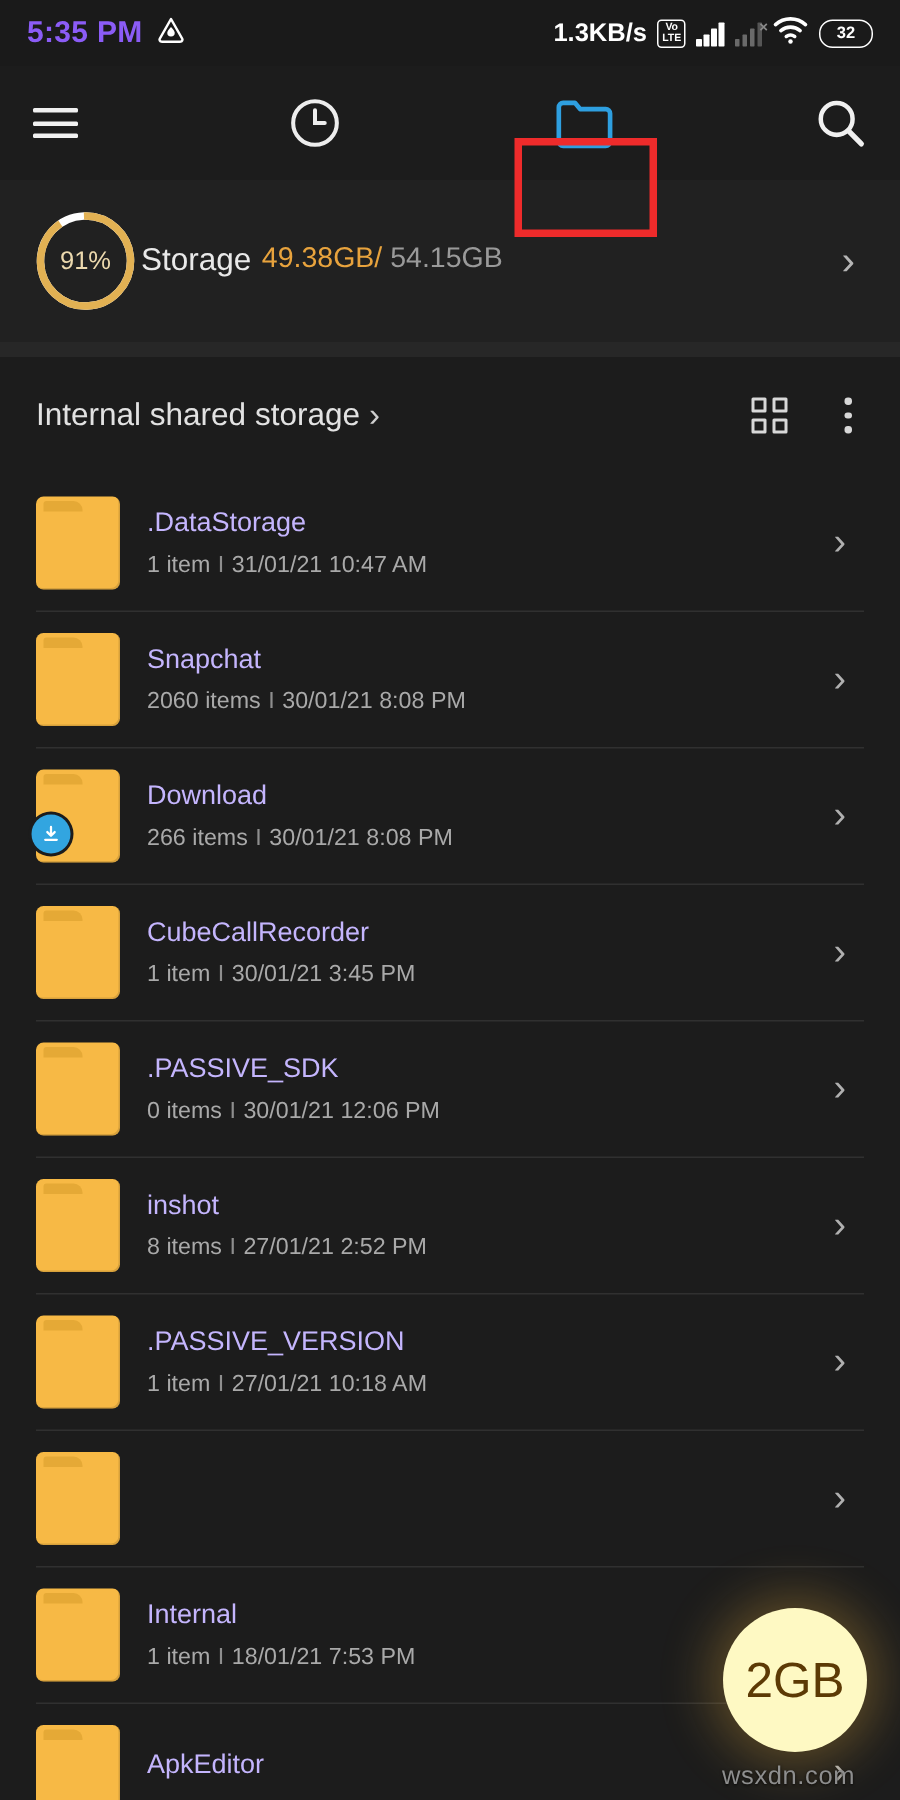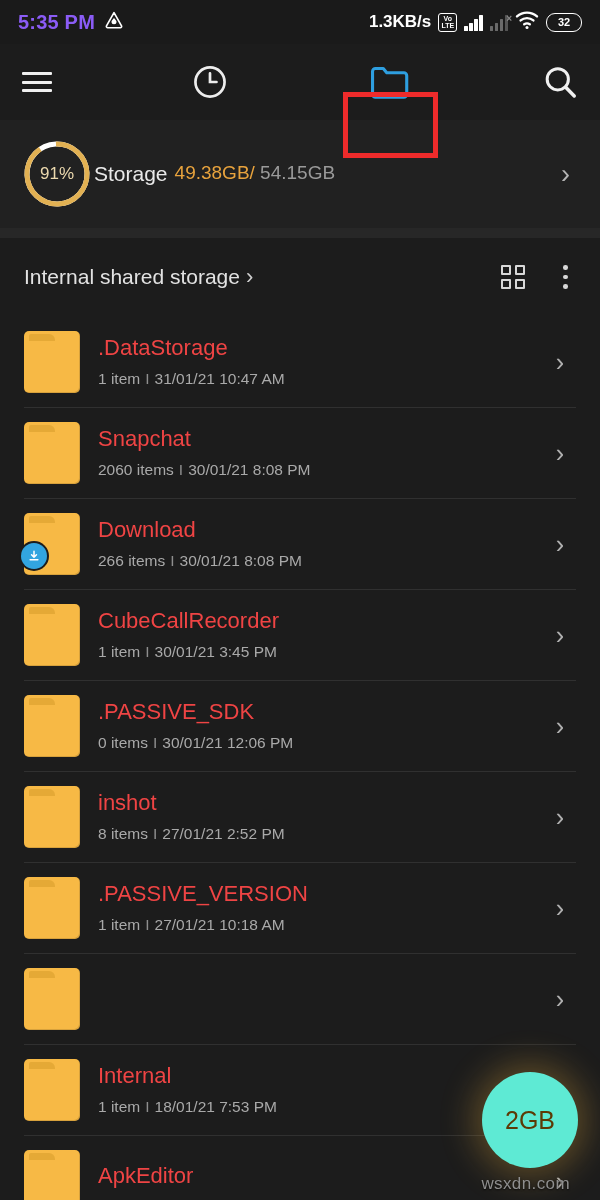--- a/index.html
+++ b/index.html
@@ -106,34 +106,34 @@
   .folder .tab {
     position:absolute; left:5px; top:3px; width:26px; height:7px;
     background:#e5a936; border-radius:2px 6px 0 0;
   }
   .badge-dl {
     position:absolute; left:-3px; bottom:6px; width:26px; height:26px;
     border-radius:50%; background:#32a5e0; display:flex; align-items:center; justify-content:center;
     box-shadow:0 0 0 2px #1c1c1c;
   }
   .meta { display:flex; flex-direction:column; gap:9px; min-width:0; }
-  .f-name { color:#ef4444; font-size:22px; white-space:nowrap; }
+  .f-name { color:#c4b5fd; font-size:18px; white-space:nowrap; }
   .f-sub { color:#a9a9a9; font-size:15.5px; white-space:nowrap; }
   .f-sep { color:#8e8e8e; margin:0 5px; }
   .row .chev {
     position:absolute; right:36px; top:50%; transform:translateY(-50%);
     color:#b0b0b0; font-size:25px; font-weight:300;
   }
 
   
   .fab {
     position:absolute; right:22px; bottom:32px; width:96px; height:96px;
-    border-radius:50%; background:#5eead4;
+    border-radius:50%; background:#fef9c3;
     display:flex; align-items:center; justify-content:center;
-    color:#5c3a05; font-size:25px;
+    color:#5c3a05; font-size:33px;
     box-shadow:0 0 34px 8px rgba(249,184,63,.30);
     z-index:9;
   }
   .watermark {
     position:absolute; right:30px; bottom:6px; z-index:10;
     color:#8e8e8e; font-size:17px; letter-spacing:.4px;
     text-shadow:0 1px 2px rgba(0,0,0,.8);
   }
 </style>
 </head>

